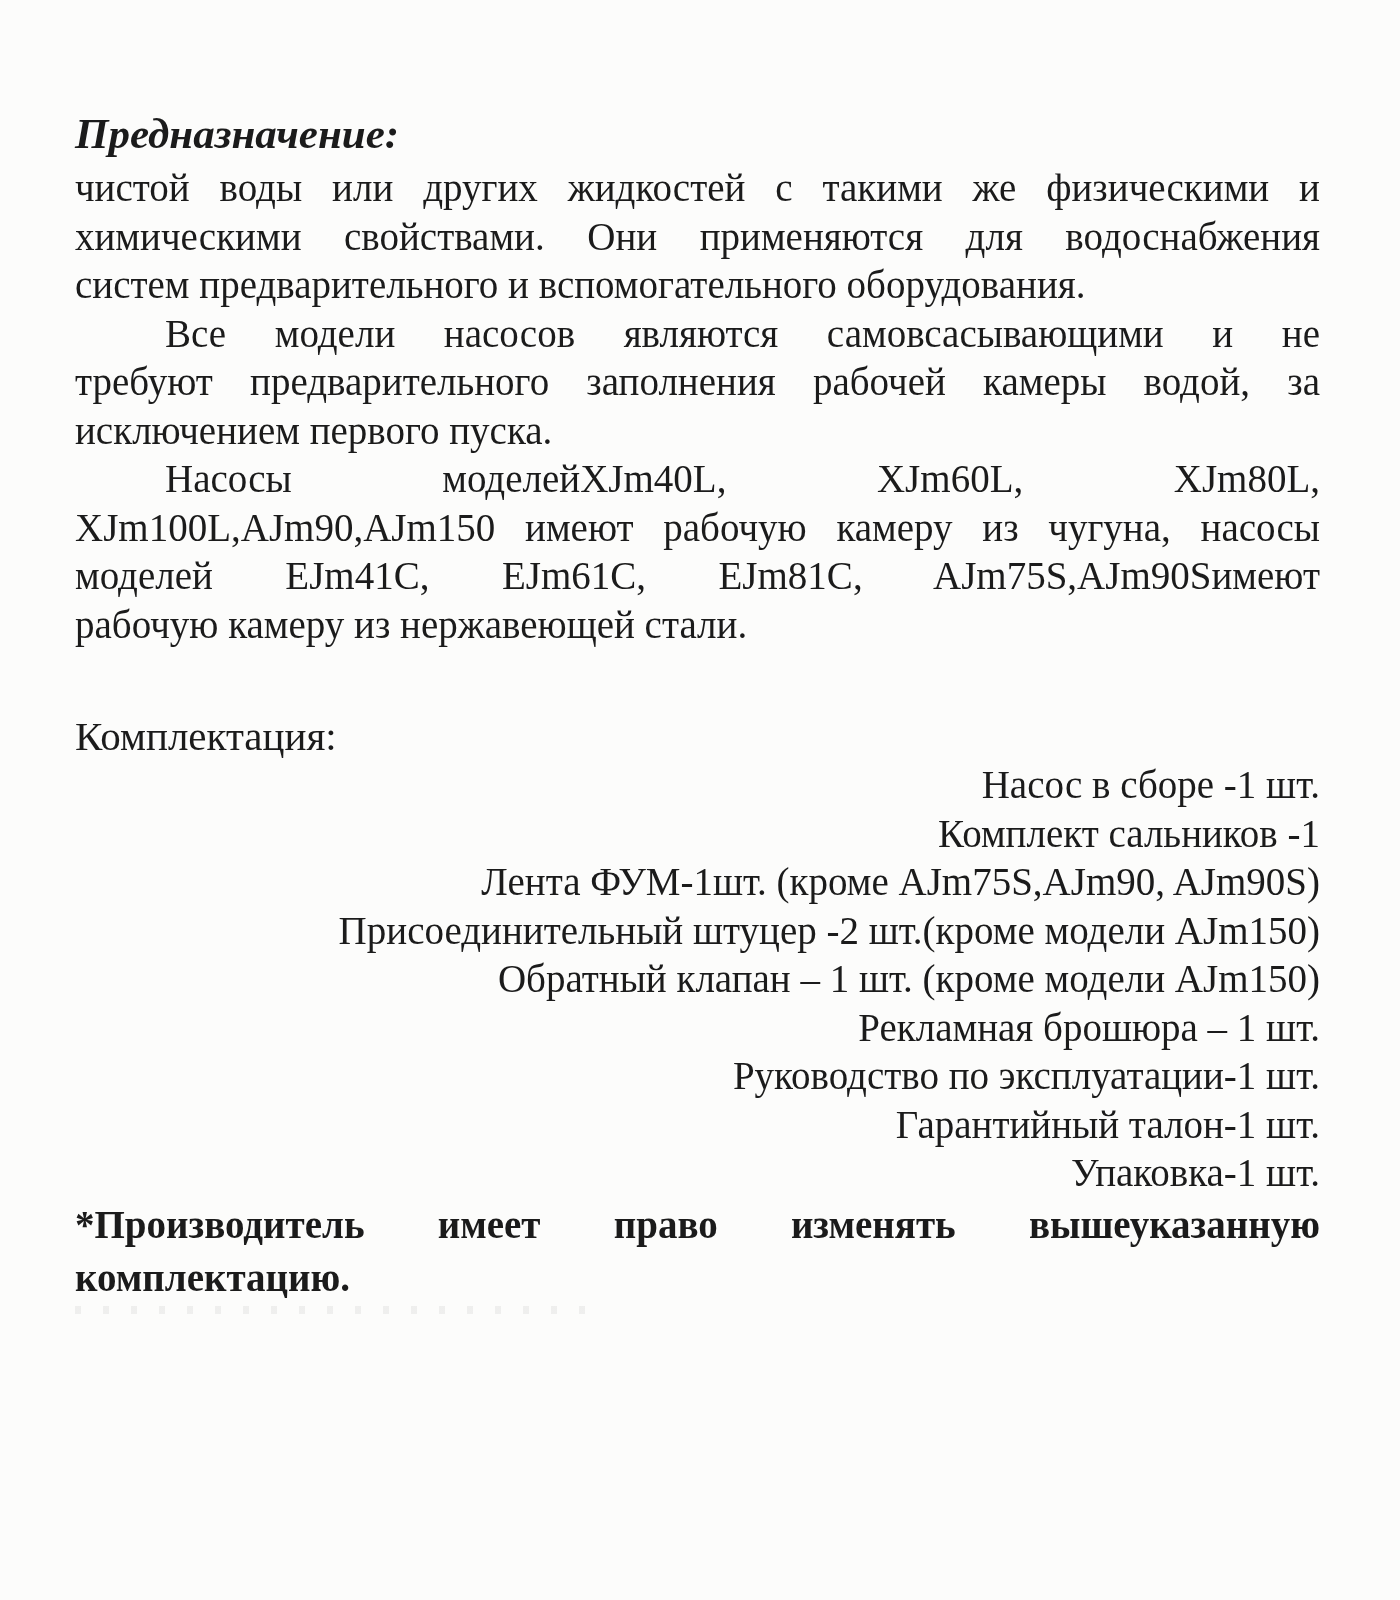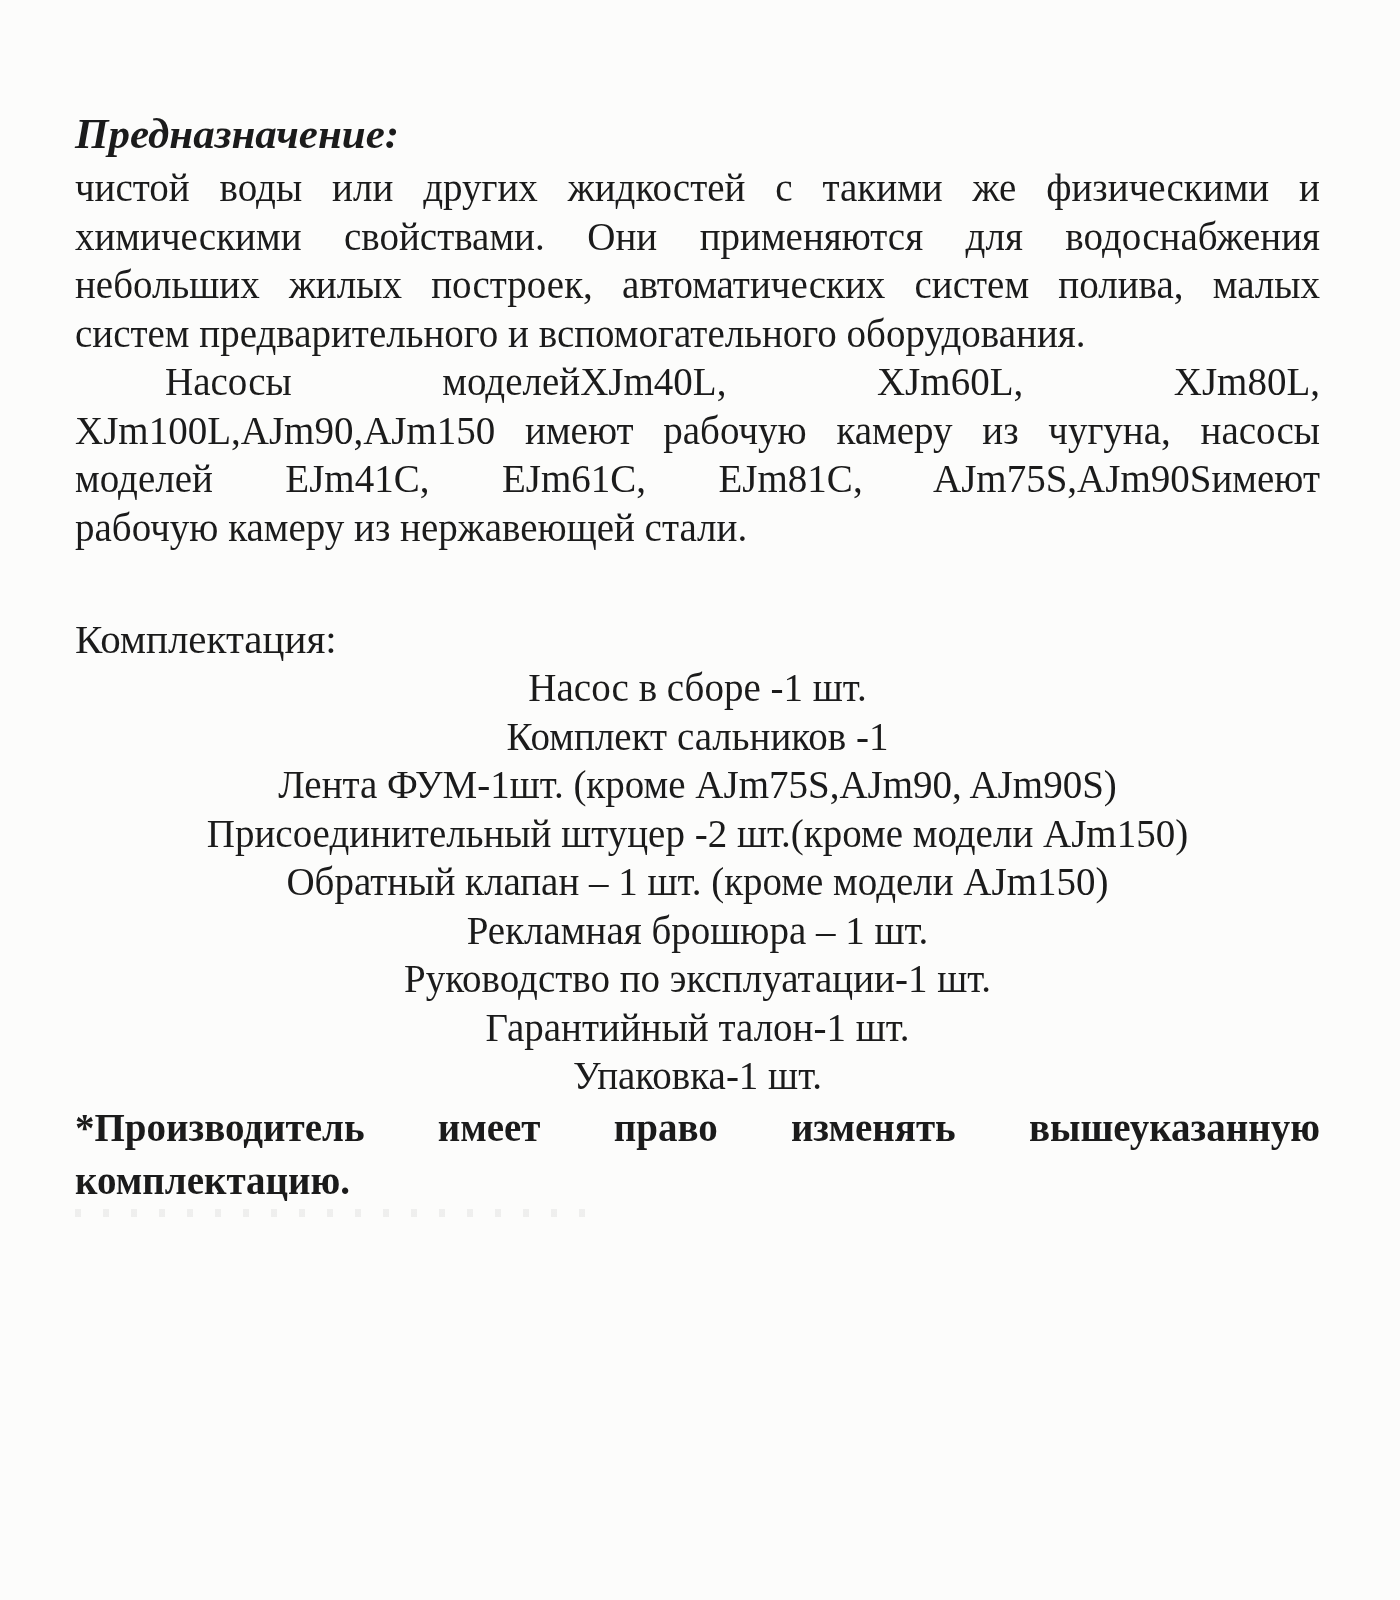--- a/index.html
+++ b/index.html
@@ -45,21 +45,21 @@
   }
   .line.last {
     text-align: left;
     text-align-last: left;
   }
   .line.indent { text-indent: 90px; }
   .list { margin: 0; }
   .item {
     font-size: 39px;
     line-height: 48.5px;
-    text-align: center;
+    text-align: right;
   }
   .note {
   }
   .note .line {
     font-weight: bold;
     line-height: 53px;
   }
   
   .scan-artifact {
     height: 8px;
@@ -76,24 +76,28 @@
 </head>
 <body>
 
 <div class="page">
 
   <h1 class="heading-italic">Предназначение:</h1>
 
   <div class="para">
     <div class="line">чистой воды или других жидкостей с такими же физическими и</div>
     <div class="line">химическими свойствами. Они применяются для водоснабжения</div>
-    <div class="line">небольших жилых построек, автоматических систем полива, малых</div>
     <div class="line last">систем предварительного и вспомогательного оборудования.</div>
   </div>
 
+  <div class="para">
+    <div class="line indent">Все модели насосов являются самовсасывающими и не</div>
+    <div class="line">требуют предварительного заполнения рабочей камеры водой, за</div>
+    <div class="line last">исключением первого пуска.</div>
+  </div>
 
   <div class="para">
     <div class="line indent">Насосы моделейXJm40L, XJm60L, XJm80L,</div>
     <div class="line">XJm100L,AJm90,AJm150 имеют рабочую камеру из чугуна, насосы</div>
     <div class="line">моделей EJm41C, EJm61C, EJm81C, AJm75S,AJm90Sимеют</div>
     <div class="line last">рабочую камеру из нержавеющей стали.</div>
   </div>
 
   <h2 class="heading-bold">Комплектация:</h2>
 

